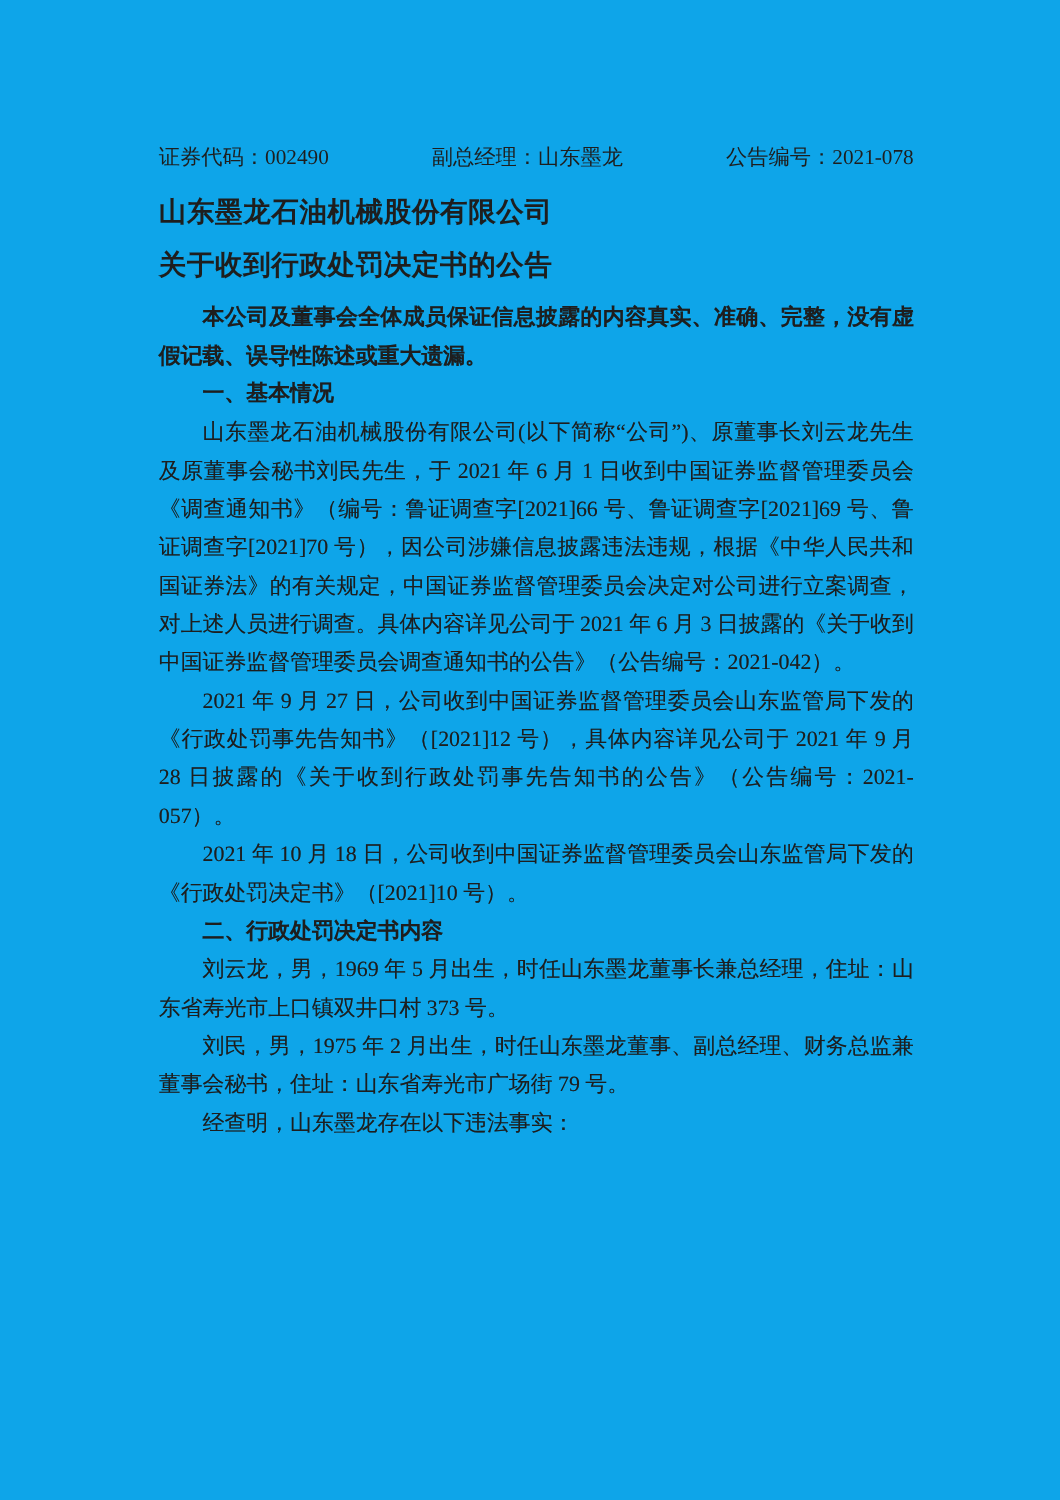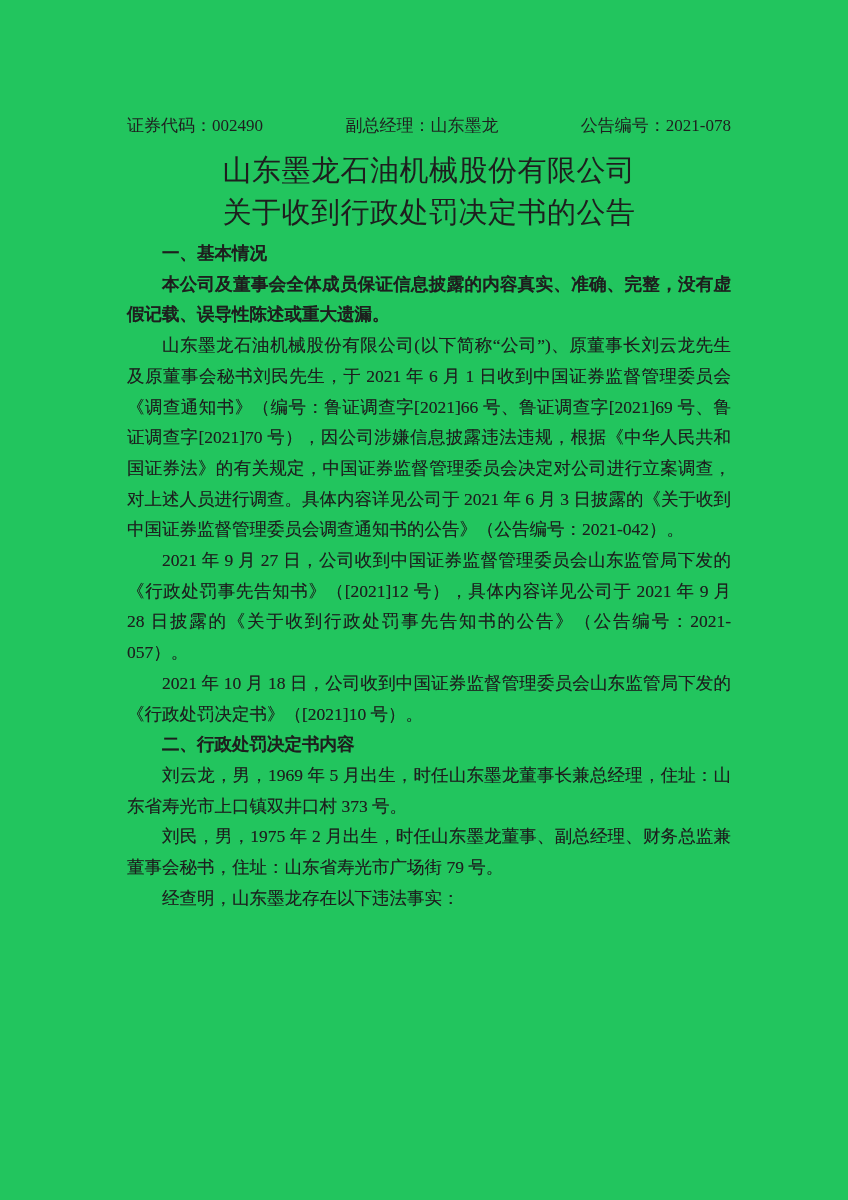--- a/index.html
+++ b/index.html
@@ -8,42 +8,42 @@
     width: 848px;
     height: 1200px;
     font-family: "Liberation Serif", "DejaVu Serif", serif;
     color: #1e1e1e;
     overflow: hidden;
   }
   .sheet {
     position: relative;
     width: 848px;
     height: 1200px;
-    background: #22c55e;
+    background: #0ea5e9;
     overflow: hidden;
   }
   .content {
     position: absolute;
     left: 127px;
     top: 114px;
     width: 604px;
   }
   .doc-header {
     display: flex;
     justify-content: space-between;
     align-items: baseline;
     font-size: 17px;
     line-height: 24px;
     white-space: nowrap;
   }
   .titles { margin-top: 11px; }
   .title-line {
-    text-align: center;
-    font-weight: normal;
-    font-size: 29px;
+    text-align: left;
+    font-weight: bold;
+    font-size: 22px;
     line-height: 42px;
     letter-spacing: 0.5px;
   }
   .doc-body {
     margin-top: 5px;
     font-size: 17.5px;
     line-height: 30.7px;
     text-align: justify;
     text-justify: inter-character;
     text-shadow: 0 0 0.4px rgba(20,20,20,0.45);
@@ -66,22 +66,22 @@
       <span>副总经理：山东墨龙</span>
       <span>公告编号：2021-078</span>
     </div>
 
     <div class="titles">
       <div class="title-line">山东墨龙石油机械股份有限公司</div>
       <div class="title-line">关于收到行政处罚决定书的公告</div>
     </div>
 
     <div class="doc-body">
+        <p class="block disclaimer">本公司及董事会全体成员保证信息披露的内容真实、准确、完整，没有虚假记载、误导性陈述或重大遗漏。</p>
         <p class="block heading">一、基本情况</p>
-        <p class="block disclaimer">本公司及董事会全体成员保证信息披露的内容真实、准确、完整，没有虚假记载、误导性陈述或重大遗漏。</p>
         <p class="block paragraph">山东墨龙石油机械股份有限公司(以下简称“公司”)、原董事长刘云龙先生及原董事会秘书刘民先生，于 2021 年 6 月 1 日收到中国证券监督管理委员会《调查通知书》（编号：鲁证调查字[2021]66 号、鲁证调查字[2021]69 号、鲁证调查字[2021]70 号），因公司涉嫌信息披露违法违规，根据《中华人民共和国证券法》的有关规定，中国证券监督管理委员会决定对公司进行立案调查，对上述人员进行调查。具体内容详见公司于 2021 年 6 月 3 日披露的《关于收到中国证券监督管理委员会调查通知书的公告》（公告编号：2021-042）。</p>
         <p class="block paragraph">2021 年 9 月 27 日，公司收到中国证券监督管理委员会山东监管局下发的《行政处罚事先告知书》（[2021]12 号），具体内容详见公司于 2021 年 9 月 28 日披露的《关于收到行政处罚事先告知书的公告》（公告编号：2021-057）。</p>
         <p class="block paragraph">2021 年 10 月 18 日，公司收到中国证券监督管理委员会山东监管局下发的《行政处罚决定书》（[2021]10 号）。</p>
         <p class="block heading">二、行政处罚决定书内容</p>
         <p class="block paragraph">刘云龙，男，1969 年 5 月出生，时任山东墨龙董事长兼总经理，住址：山东省寿光市上口镇双井口村 373 号。</p>
         <p class="block paragraph">刘民，男，1975 年 2 月出生，时任山东墨龙董事、副总经理、财务总监兼董事会秘书，住址：山东省寿光市广场街 79 号。</p>
         <p class="block paragraph">经查明，山东墨龙存在以下违法事实：</p>
       </div>
 
   </div>

